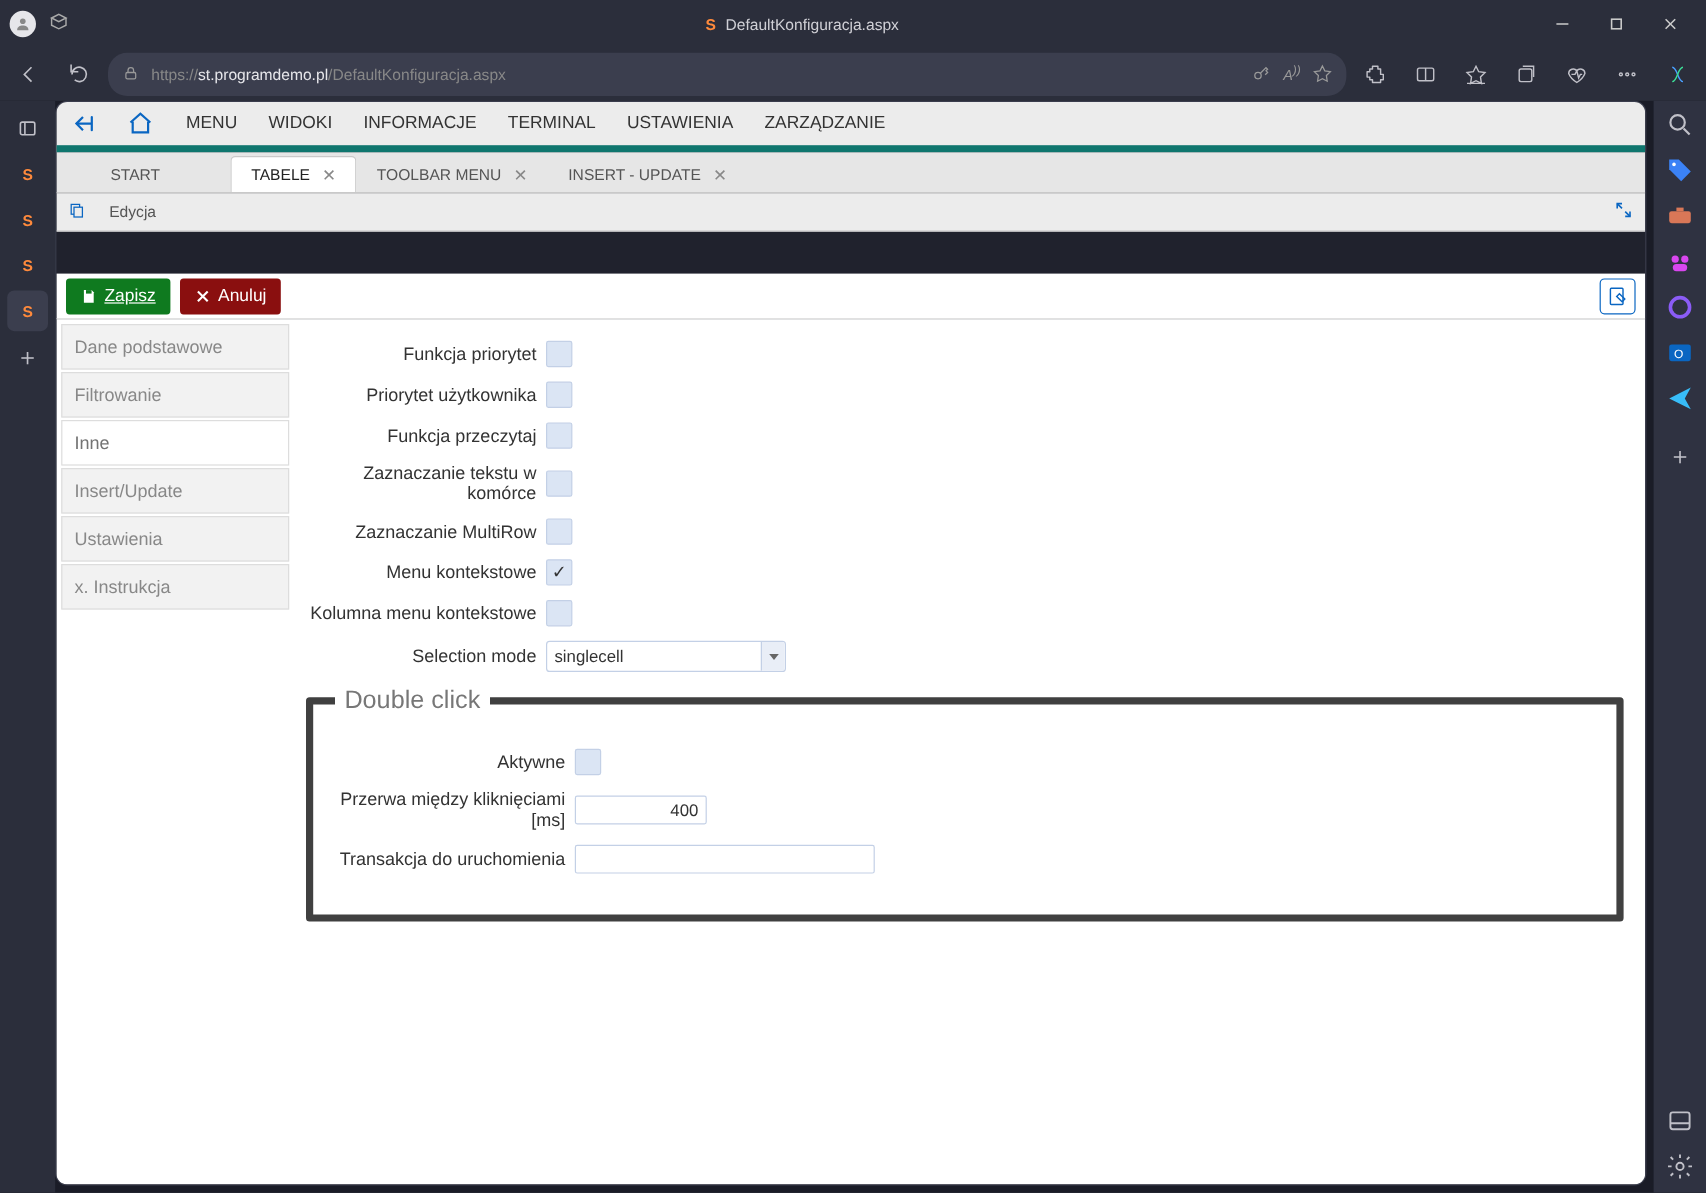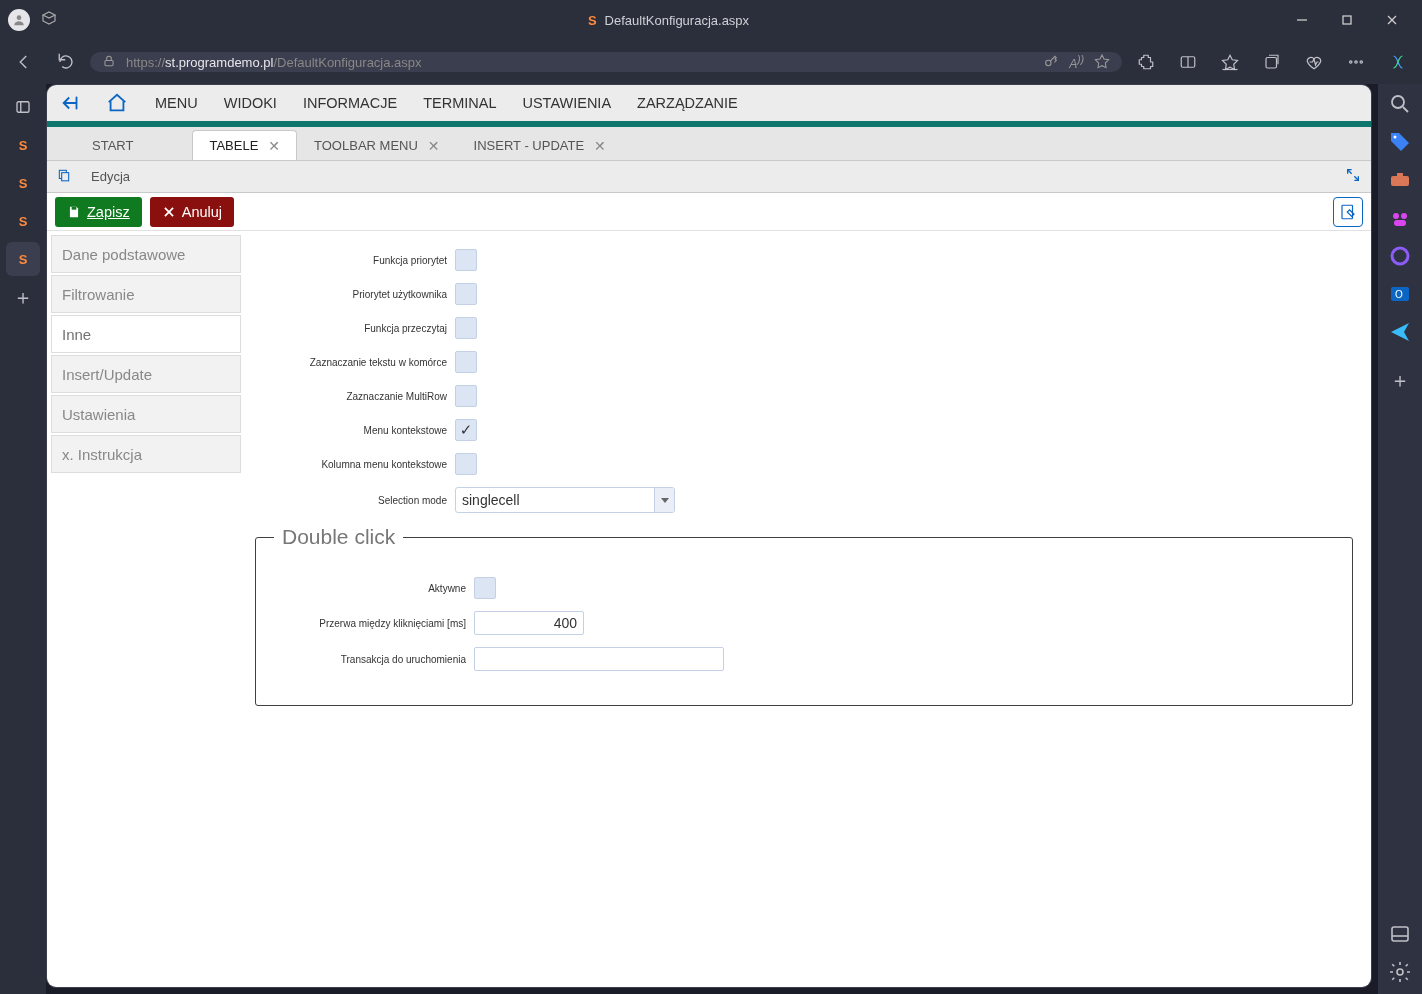--- a/index.html
+++ b/index.html
@@ -11,21 +11,21 @@
   .titlebar .avatar { width: 22px; height: 22px; border-radius: 50%; background: #e6e6ea; display:flex; align-items:center; justify-content:center;}
   .titlebar .avatar svg{width:14px;height:14px;fill:#888;}
   .titlebar .center { flex: 1; display: flex; align-items: center; justify-content: center; gap: 8px; font-size: 13px; }
   .titlebar .right { display: flex; align-items: center; }
   .win-btn { width: 45px; height: 40px; display:flex;align-items:center;justify-content:center; color:#ccc;}
 
   
   .addressbar { height: 44px; background: #2b2e3b; display:flex; align-items:center; padding:0 6px; gap:6px; }
   .nav-btn { width:36px;height:36px;display:flex;align-items:center;justify-content:center;border-radius:6px;color:#c0c0c8;}
   .nav-btn svg{width:18px;height:18px;stroke:#c0c0c8;fill:none;stroke-width:1.8;}
-  .url-box { flex:1; height:20px; background:#3b3e4e; border-radius:16px; display:flex; align-items:center; padding:0 12px; gap:10px; color:#c0c0c8; font-size:13px;}
+  .url-box { flex:1; height:36px; background:#3b3e4e; border-radius:16px; display:flex; align-items:center; padding:0 12px; gap:10px; color:#c0c0c8; font-size:13px;}
   .url-box .lock{color:#888;}
   .url-box .url {flex:1;}
   .url-box .url .dim{color:#888;}
   .addr-icon{width:36px;height:36px;display:flex;align-items:center;justify-content:center;color:#c0c0c8;}
   .addr-icon svg{width:18px;height:18px;stroke:#c0c0c8;fill:none;stroke-width:1.6;}
 
   
   .body-row{display:flex; height: calc(994px - 40px - 44px);}
   .vtabs{width:46px;background:#2b2e3b;display:flex;flex-direction:column;align-items:center;padding-top:6px;gap:4px;}
   .vtab{width:34px;height:34px;border-radius:6px;display:flex;align-items:center;justify-content:center;}
@@ -48,45 +48,45 @@
 
   .app-tabs{height:34px;background:#e6e6e6;border-bottom:1px solid #c9c9c9;display:flex;align-items:flex-end;padding-left:28px;}
   .app-tab{height:30px;padding:0 16px;display:flex;align-items:center;gap:10px;border:1px solid transparent;border-bottom:none;color:#555;font-size:13px;text-align:right;}
   .app-tab.active{background:#fff;border-color:#c9c9c9;border-radius:4px 4px 0 0;color:#222;margin-left:42px;}
   .app-tab .x{color:#888;font-size:14px;}
 
   .crumb-bar{height:32px;background:#ececec;border-bottom:1px solid #c9c9c9;display:flex;align-items:center;padding:0 10px;color:#555;font-size:13px;gap:6px;justify-content:space-between;}
   .crumb-bar .left{display:flex;align-items:center;gap:20px;}
   .crumb-bar .exp{color:#0a66c2;}
 
-  .action-bar{height:38px;background:#fff;border-bottom:1px solid #e1e1e1;display:flex;align-items:center;padding:4px 8px;gap:8px;justify-content:space-between;}
+  .action-bar{height:38px;background:#fff;border-bottom:1px solid #e1e1e1;display:flex;align-items:center;padding:4px 8px;gap:8px;justify-content:space-between;margin-top:35px;}
   .action-bar .left{display:flex;gap:8px;}
   .btn{height:30px;padding:0 12px;border-radius:3px;display:flex;align-items:center;gap:6px;color:#fff;font-size:14.5px;font-weight:500;border:none;cursor:pointer;}
   .btn.save{background:#0f7a1f;}
   .btn.cancel{background:#8a0f0f;}
   .btn svg{width:14px;height:14px;fill:#fff;}
   .action-bar .note-icon{width:30px;height:30px;border:1px solid #0a66c2;border-radius:4px;display:flex;align-items:center;justify-content:center;}
   .action-bar .note-icon svg{width:18px;height:18px;stroke:#0a66c2;fill:none;stroke-width:1.6;}
 
   
   .form-area{flex:1;background:#fff;display:flex;overflow:hidden;}
   .side-nav{width:198px;padding:4px 4px;}
   .side-item{height:38px;border:1px solid #ddd;background:#f2f2f2;color:#888;display:flex;align-items:center;padding:0 10px;font-size:15px;margin-bottom:2px;}
   .side-item.active{background:#fff;color:#737373;}
 
   .form-body{flex:1;padding:18px 18px 18px 10px;overflow:auto;}
   .field-row{display:flex;align-items:center;margin-bottom:12px;}
-  .field-row label{width:200px;text-align:right;padding-right:8px;color:#333;font-size:10px;}
+  .field-row label{width:200px;text-align:right;padding-right:8px;color:#333;font-size:15px;}
   .chk{width:22px;height:22px;border:1px solid #c3d0e6;background:#dbe5f4;border-radius:2px;display:flex;align-items:center;justify-content:center;color:#333;font-size:15px;}
-  .sel{display:flex;align-items:center;border:1px solid #c3d0e6;border-radius:3px;height:26px;width:220px;overflow:hidden;}
+  .sel{display:flex;align-items:center;border:1px solid #c3d0e6;border-radius:3px;height:26px;width:200px;overflow:hidden;}
   .sel .val{flex:1;padding:0 6px;font-size:14px;color:#333;}
   .sel .dd{width:20px;height:100%;background:#e9eef7;border-left:1px solid #c3d0e6;display:flex;align-items:center;justify-content:center;}
   .sel .dd svg{width:10px;height:10px;fill:#666;}
 
-  fieldset{border:1px solid #404040;border-radius:3px;padding:28px 18px 22px;margin-top:12px;}
+  fieldset{border:6px solid #404040;border-radius:3px;padding:28px 18px 22px;margin-top:12px;}
   legend{padding:0 8px;color:#777;font-size:21px;font-weight:300;}
   fieldset .field-row label{width:200px;}
   .txt{height:24px;border:1px solid #c3d0e6;border-radius:2px;padding:0 6px;font-size:14px;color:#333;text-align:right;}
   .txt.left{text-align:left;}
   .txt.w110{width:110px;}
   .txt.w250{width:250px;}
 
   .u{text-decoration:underline;}
 </style>
 </head>

